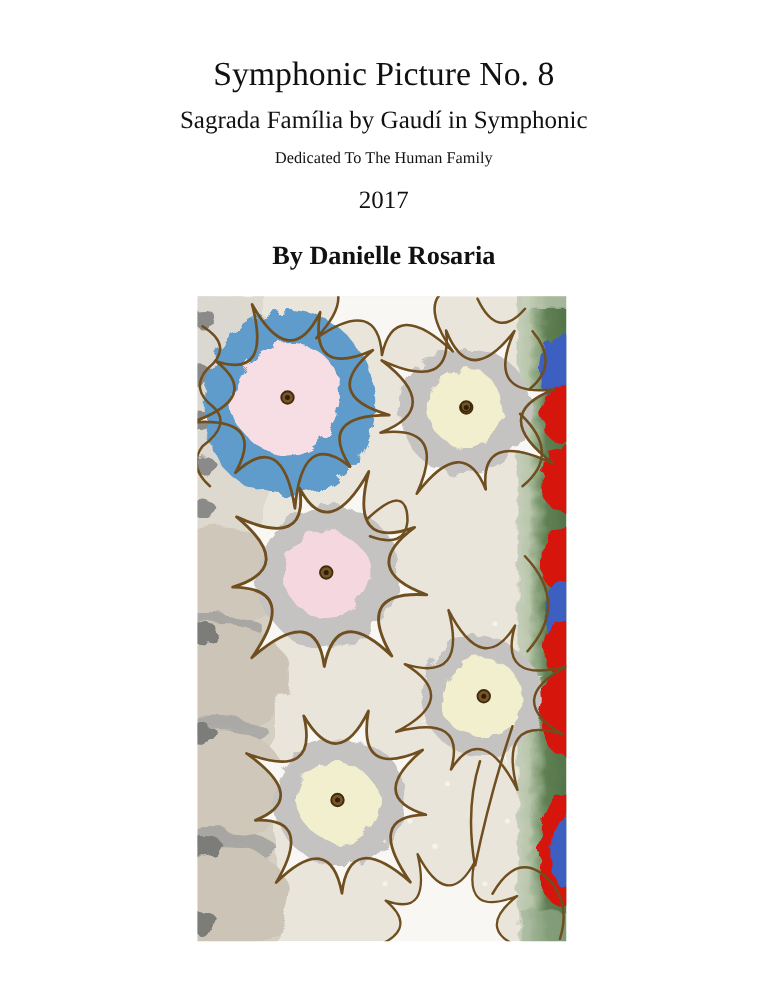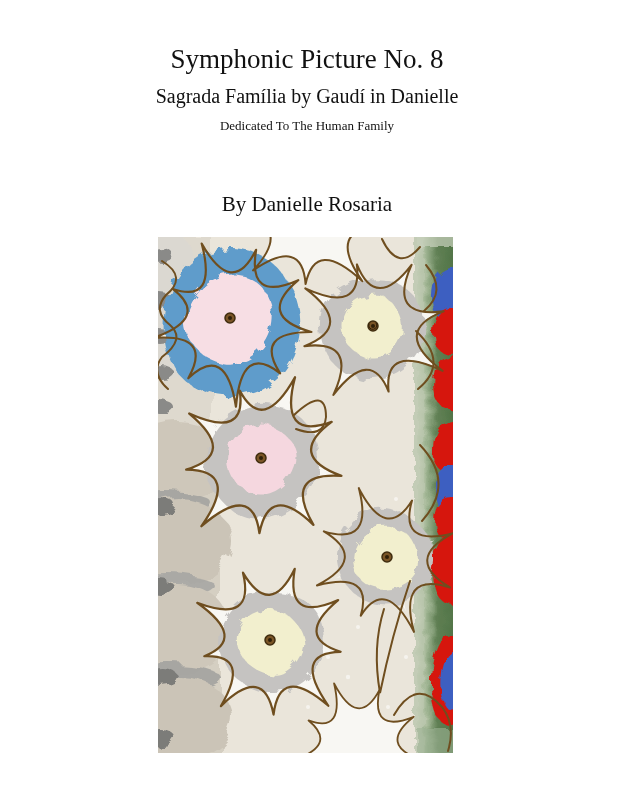--- a/index.html
+++ b/index.html
@@ -6,33 +6,34 @@
   body{
     width:618px;height:800px;background:#ffffff;overflow:hidden;
     font-family:"Liberation Serif","DejaVu Serif",serif;color:#111111;
   }
   .page{position:relative;width:614px;height:800px;background:#ffffff;}
   .tline{position:absolute;left:0;right:0;text-align:center;white-space:nowrap;}
   .title{top:44px;font-size:27px;}
   .subtitle{top:85px;font-size:20px;}
   .dedication{top:118px;font-size:13px;text-align:center;}
   .year{top:149px;font-size:20px;}
-  .byline{top:192px;font-size:21px;}
+  .byline{top:192px;font-size:21px;font-weight:bold;}
   .artwork{position:absolute;left:158px;top:237px;width:295px;height:516px;}
   .starfill{fill:#F8F7F3;stroke:none;}
   .starline{fill:none;stroke:#6F4E1F;stroke-width:2;stroke-linejoin:round;stroke-linecap:round;}
   .squiggle{fill:none;stroke:#6F4E1F;stroke-width:2;stroke-linecap:round;}
 </style>
 </head>
 <body>
 
 <div class="page">
   <div class="tline title">Symphonic Picture No. 8</div>
-  <div class="tline subtitle">Sagrada Família by Gaudí in Danielle</div>
+  <div class="tline subtitle">Sagrada Família by Gaudí in Symphonic</div>
   <div class="tline dedication">Dedicated To The Human Family</div>
+  <div class="tline year">2017</div>
   <div class="tline byline">By Danielle Rosaria</div>
 
   <svg class="artwork" viewBox="0 0 295 516" width="295" height="516" xmlns="http://www.w3.org/2000/svg">
     <defs>
       <filter id="rough" x="-30%" y="-30%" width="160%" height="160%">
         <feTurbulence type="fractalNoise" baseFrequency="0.085" numOctaves="2" result="n"></feTurbulence>
         <feDisplacementMap in="SourceGraphic" in2="n" scale="12"></feDisplacementMap>
       </filter>
       <filter id="rough2" x="-30%" y="-30%" width="160%" height="160%">
         <feTurbulence type="fractalNoise" baseFrequency="0.04" numOctaves="2" result="n"></feTurbulence>

